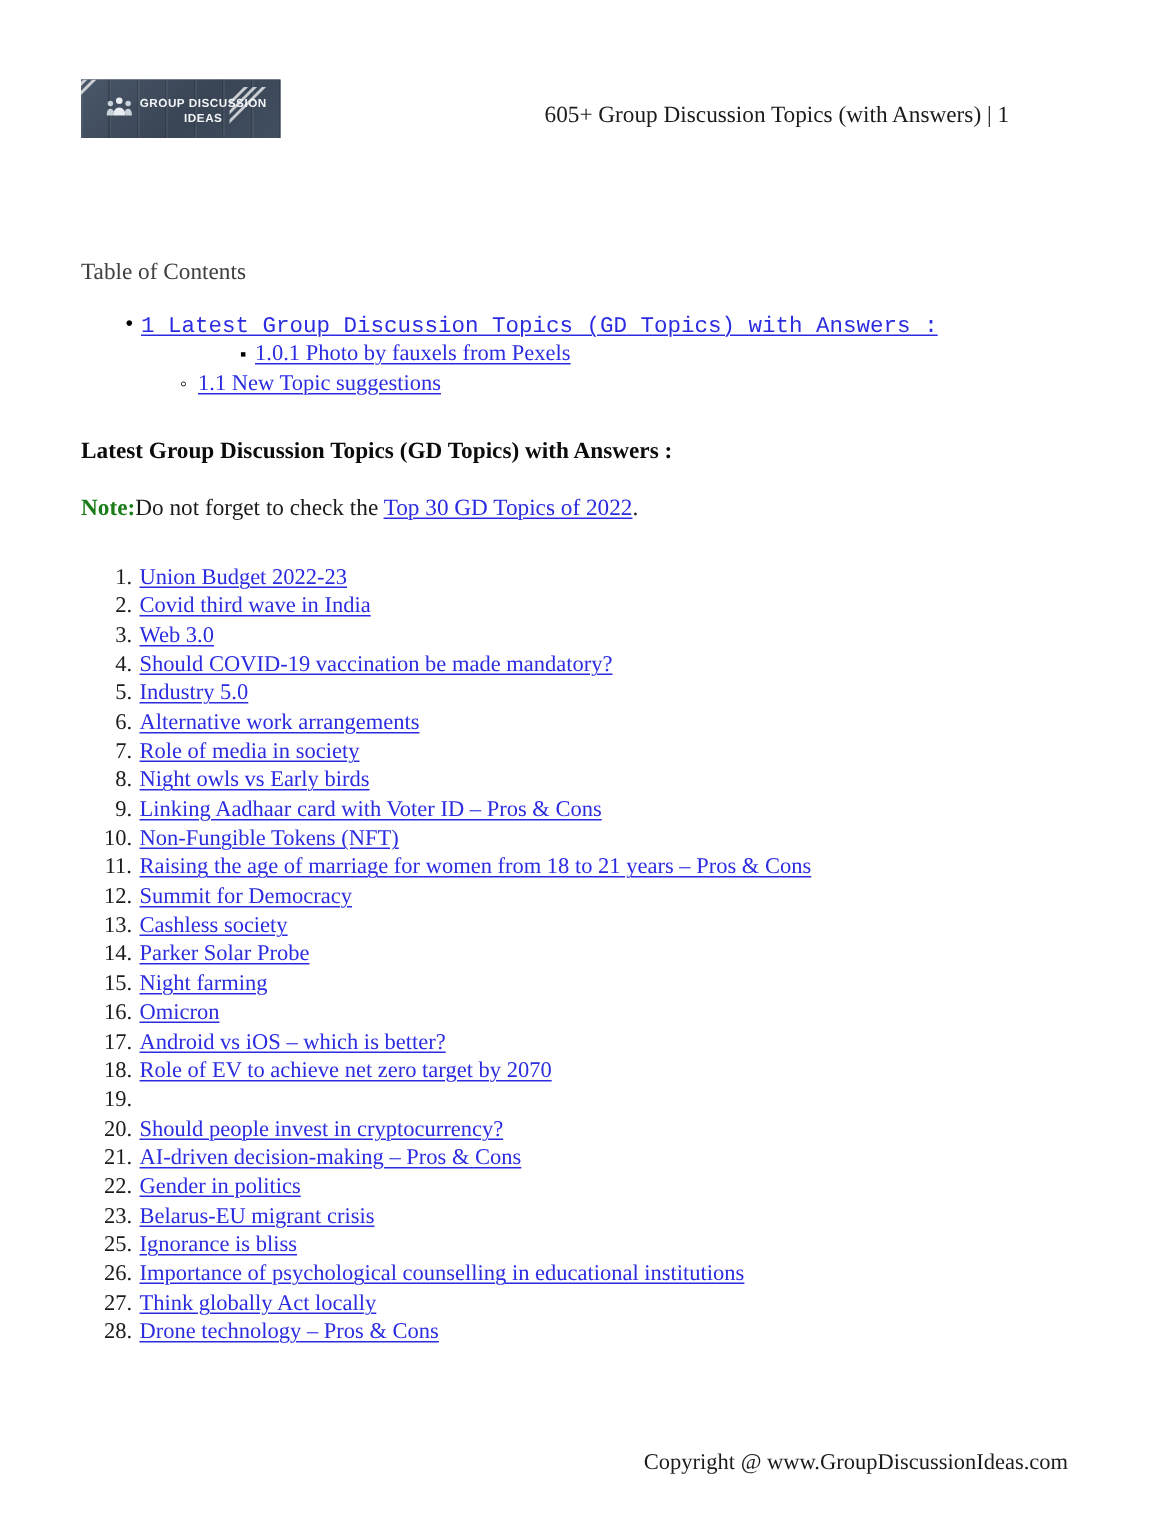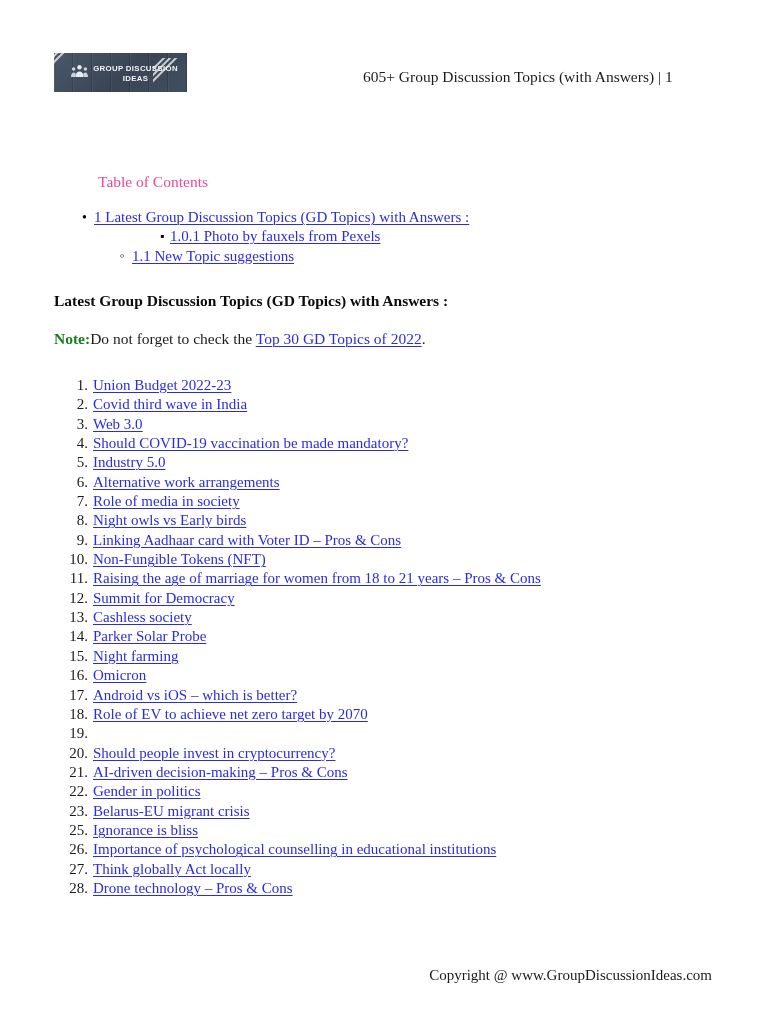--- a/index.html
+++ b/index.html
@@ -127,37 +127,36 @@
     top: 0;
     width: 768px;
   }
 
   .toc-title {
     position: absolute;
     left: 54px;
     top: 173px;
     font-size: 15.5px;
     line-height: 18px;
-    color: #ec4899;
-    margin-left: 44px;
+    color: #404040;
   }
 
   .toc {
     position: absolute;
     left: 54px;
     top: 208px;
     width: 660px;
     list-style: none;
     margin: 0;
     padding: 0;
     font-size: 15px;
     line-height: 19.3px;
   }
   .toc li { position: relative; white-space: nowrap; }
-  .toc .lvl1 { padding-left: 40px; }
+  .toc .lvl1 { padding-left: 40px; font-family: Liberation Mono, monospace; }
   .toc .lvl1::before {
     content: "\2022";
     position: absolute;
     left: 28px;
     top: -0.5px;
     color: #000;
     font-size: 14px;
   }
   .toc .lvl3 { padding-left: 116px; }
   .toc .lvl3::before {

